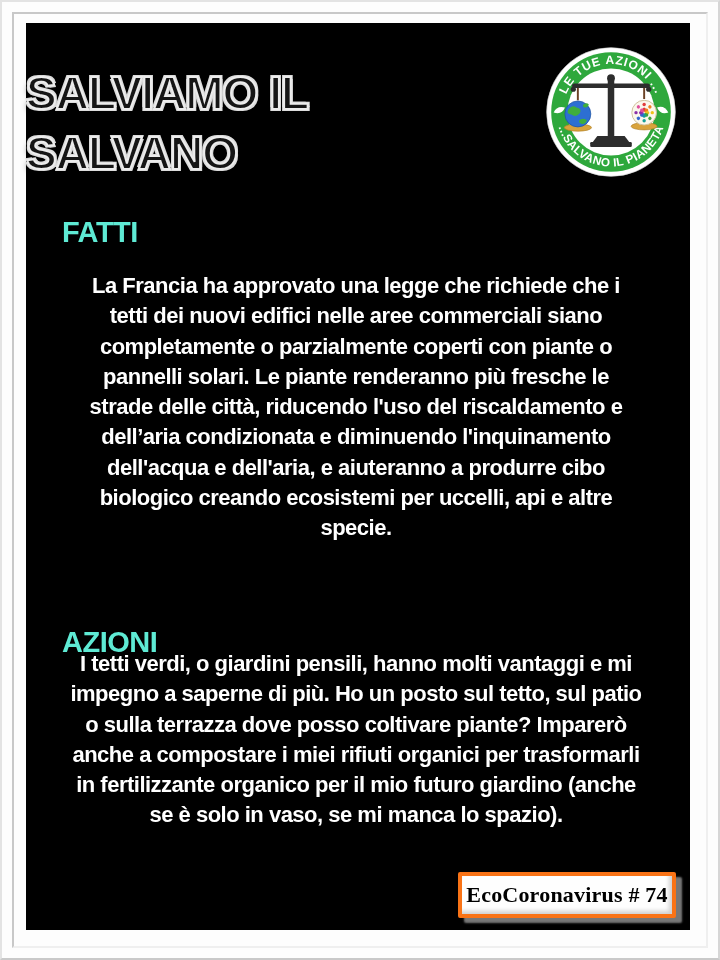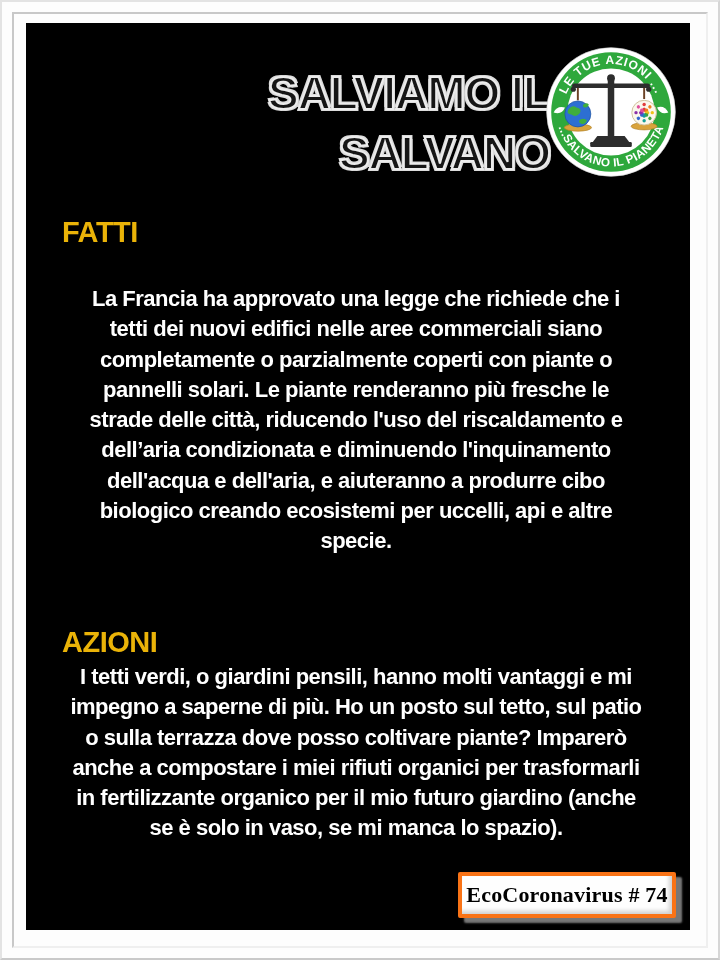--- a/index.html
+++ b/index.html
@@ -19,39 +19,39 @@
     position:absolute;inset:12px;
     border:2px solid;
     border-color:#c8c8c8 #efefef #efefef #c8c8c8;
     pointer-events:none;
   }
   .panel{
     position:absolute;left:26px;top:23px;width:664px;height:907px;
     background:#000000;
   }
   
-  .title{position:absolute;left:0;right:140px;top:40px;text-align:right;}
+  .title{position:absolute;left:0;right:140px;top:40px;text-align:left;}
   .title-line{
     height:60px;line-height:60px;
     font-size:46px;font-weight:800;letter-spacing:-1px;
     color:#161616;
     -webkit-text-stroke:2px #ececec;
     text-shadow:
       -2px -2px 0 #dcdcdc, 2px -2px 0 #dcdcdc,
       -2px  2px 0 #dcdcdc, 2px  2px 0 #dcdcdc,
        0 4px 6px rgba(0,0,0,0.9);
   }
   
   .sec-heading{
     position:absolute;left:36px;margin:0;
     font-size:29px;font-weight:700;letter-spacing:-0.5px;
-    color:#eab308;line-height:34px;
+    color:#5eead4;line-height:34px;
   }
   .sec-body{
-    position:absolute;left:6px;right:10px;margin:17px;
+    position:absolute;left:6px;right:10px;margin:4px;
     text-align:center;white-space:pre;
     font-size:22px;font-weight:700;letter-spacing:-0.5px;
     line-height:30.3px;color:#ffffff;
   }
   #fatti-h{top:192px;}
   #fatti-p{top:244px;}
   #azioni-h{top:562px;margin-top:40px;}
   #azioni-p{top:622px;}
   
   .logo{position:absolute;left:520px;top:24px;width:130px;height:130px;}

